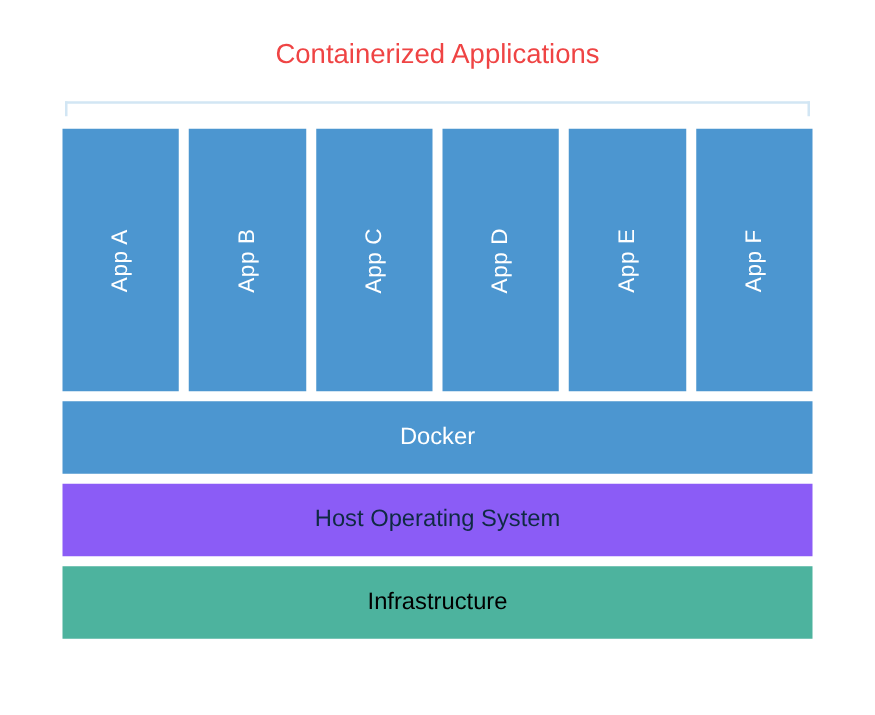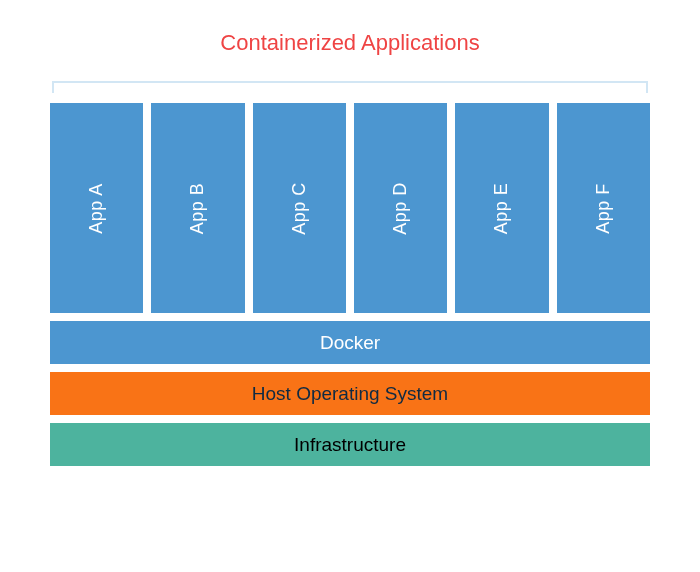--- a/index.html
+++ b/index.html
@@ -43,34 +43,34 @@
     }
     .app-label {
       color: #ffffff;
       font-size: 18px;
       font-weight: 300;
       transform: rotate(-90deg);
       white-space: nowrap;
       letter-spacing: 0.5px;
     }
     .layer {
-      height: 43px;
+      height: 58px;
       display: flex;
       align-items: center;
       justify-content: center;
       font-size: 19px;
       font-weight: 400;
       margin-bottom: 8px;
     }
     .layer.docker {
       background: #4c96d0;
       color: #ffffff;
     }
     .layer.host-os {
-      background: #f97316;
+      background: #8b5cf6;
       color: #0f2a43;
     }
     .layer.infra {
       background: #4db39e;
       color: #000000;
       margin-bottom: 0;
     }
   </style>
 </head>
 <body>

